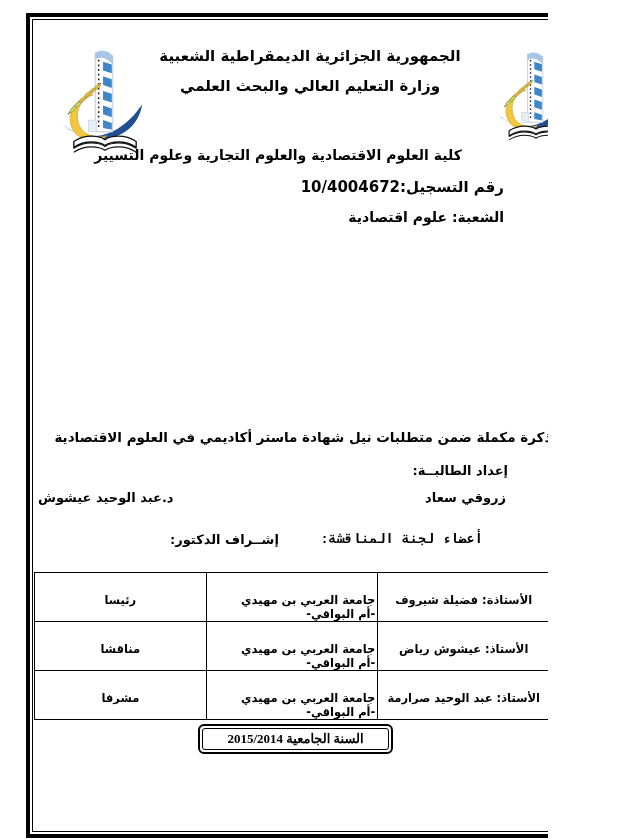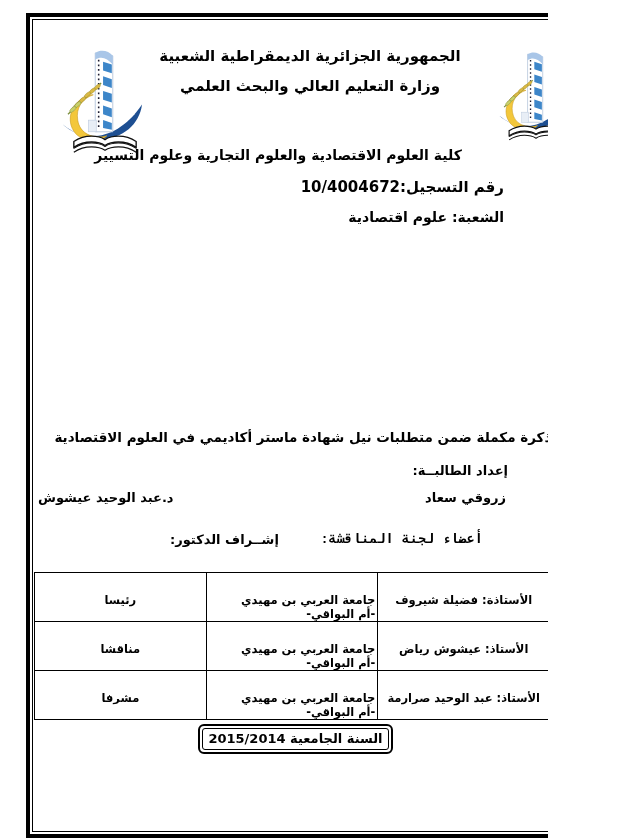--- a/index.html
+++ b/index.html
@@ -80,21 +80,21 @@
   #committee-table tr{height:35px;}
   .univ-line{line-height:14px;text-align:right;}
 
   
   #year-box{
     position:absolute;left:198px;top:724px;width:187px;
     border:2px solid #000;border-radius:6px;padding:2px;
   }
   #year-box-inner{
     border:1px solid #000;border-radius:3px;text-align:center;
-    direction:rtl;font-weight:bold;font-size:13px;line-height:20px;white-space:nowrap;
+    direction:rtl;font-weight:bold;font-size:13px;line-height:20px;white-space:nowrap;font-family:Liberation Serif, serif;
   }
 </style>
 </head>
 <body>
 
 <svg width="0" height="0" style="position:absolute" aria-hidden="true">
   <symbol id="uni-logo" viewBox="0 0 100 115">
     <path d="M6,76 C28,96 62,94 88,56 C84,88 44,106 6,76 Z" fill="#1e4f92"></path>
     <path d="M34,46 C16,52 8,72 20,86 C30,96 46,94 52,88 C38,92 24,86 22,72 C20,60 26,50 38,46 Z" fill="#f3c73b" stroke="#c89a20" stroke-width="0.6"></path>
     <path d="M16,60 q5,-7 11,-9" stroke="#6b4f16" stroke-width="0.9" fill="none" stroke-dasharray="1.2,1.2"></path>

